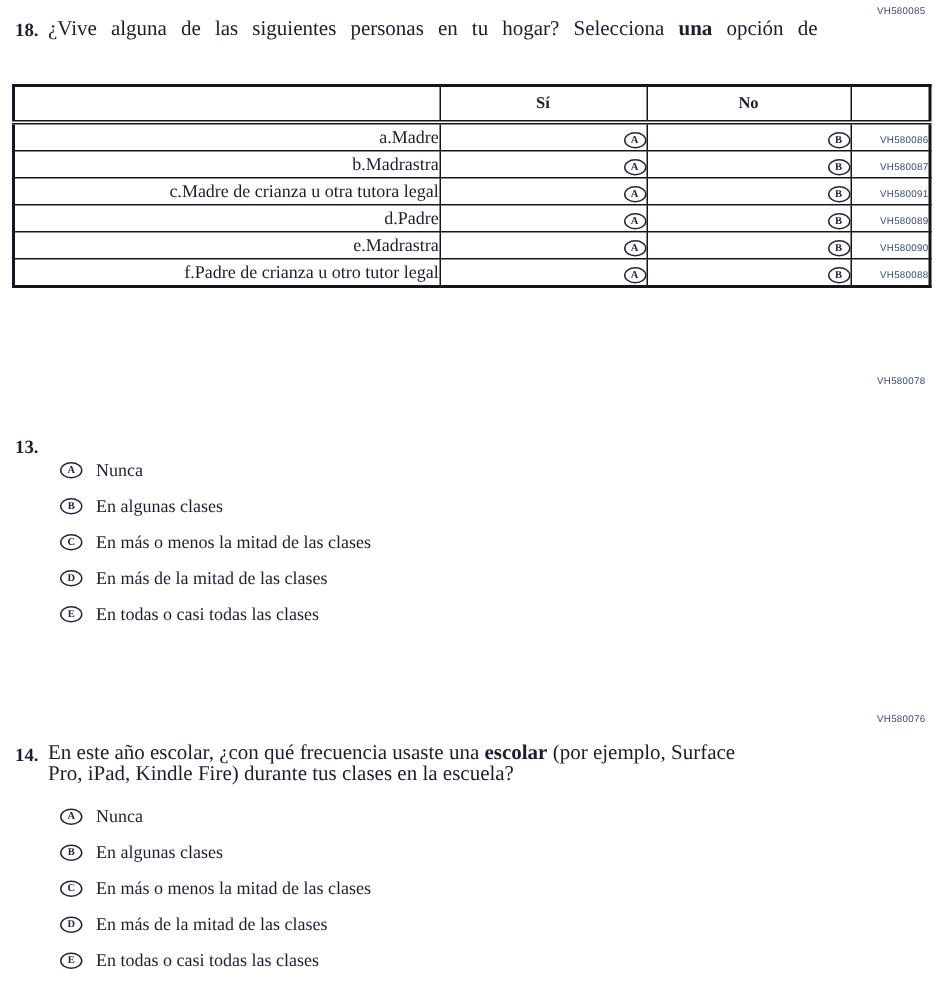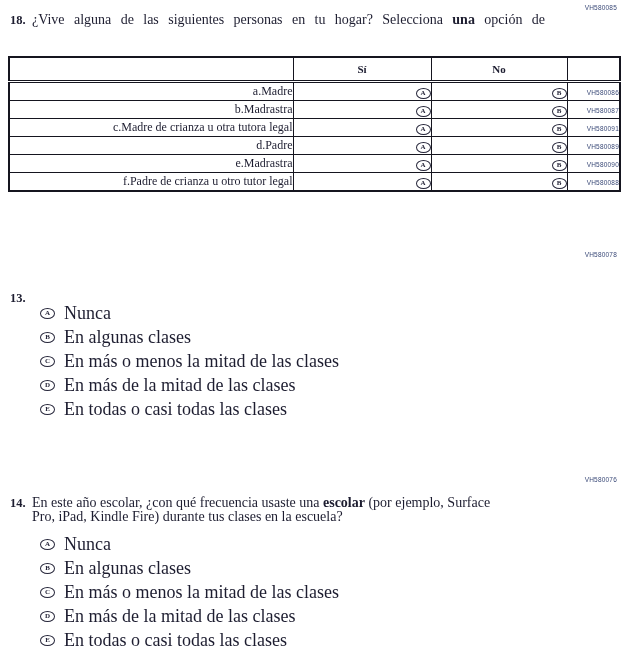--- a/index.html
+++ b/index.html
@@ -54,21 +54,21 @@
     box-sizing:border-box;display:inline-flex;align-items:center;justify-content:center;
     width:15px;height:11px;border:1px solid #26263a;border-radius:50%;
     font-size:7px;line-height:1;font-weight:600;color:#26263a;
     font-family:"Liberation Serif","DejaVu Serif",serif;
   }
 
   .options{position:absolute;left:40px;}
   #q13-options{top:307px;}
   #q14-options{top:538px;}
   .option{display:flex;align-items:center;height:13px;margin-bottom:11px;}
-  .option .opt-label{margin-left:9px;font-size:18px;white-space:nowrap;}
+  .option .opt-label{margin-left:9px;font-size:12px;white-space:nowrap;}
 </style>
 </head>
 <body>
 
 <div class="qcode" id="code-q12">VH580085</div>
 
 <div class="question" id="q12">
   <div class="qnum">18.</div>
   <div class="qtext">
     <div class="jline"><span>¿Vive alguna de las siguientes personas en tu hogar? Selecciona </span><span class="b">una</span><span> opción de</span></div>

